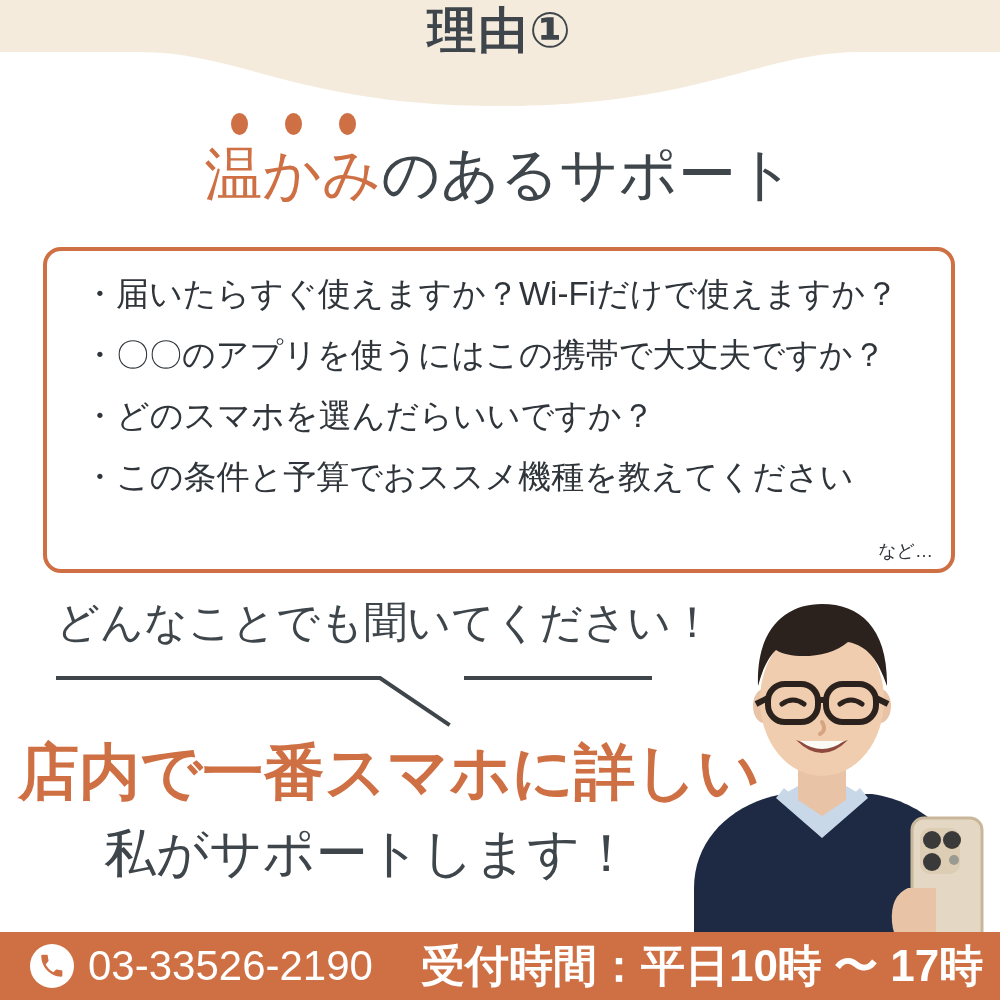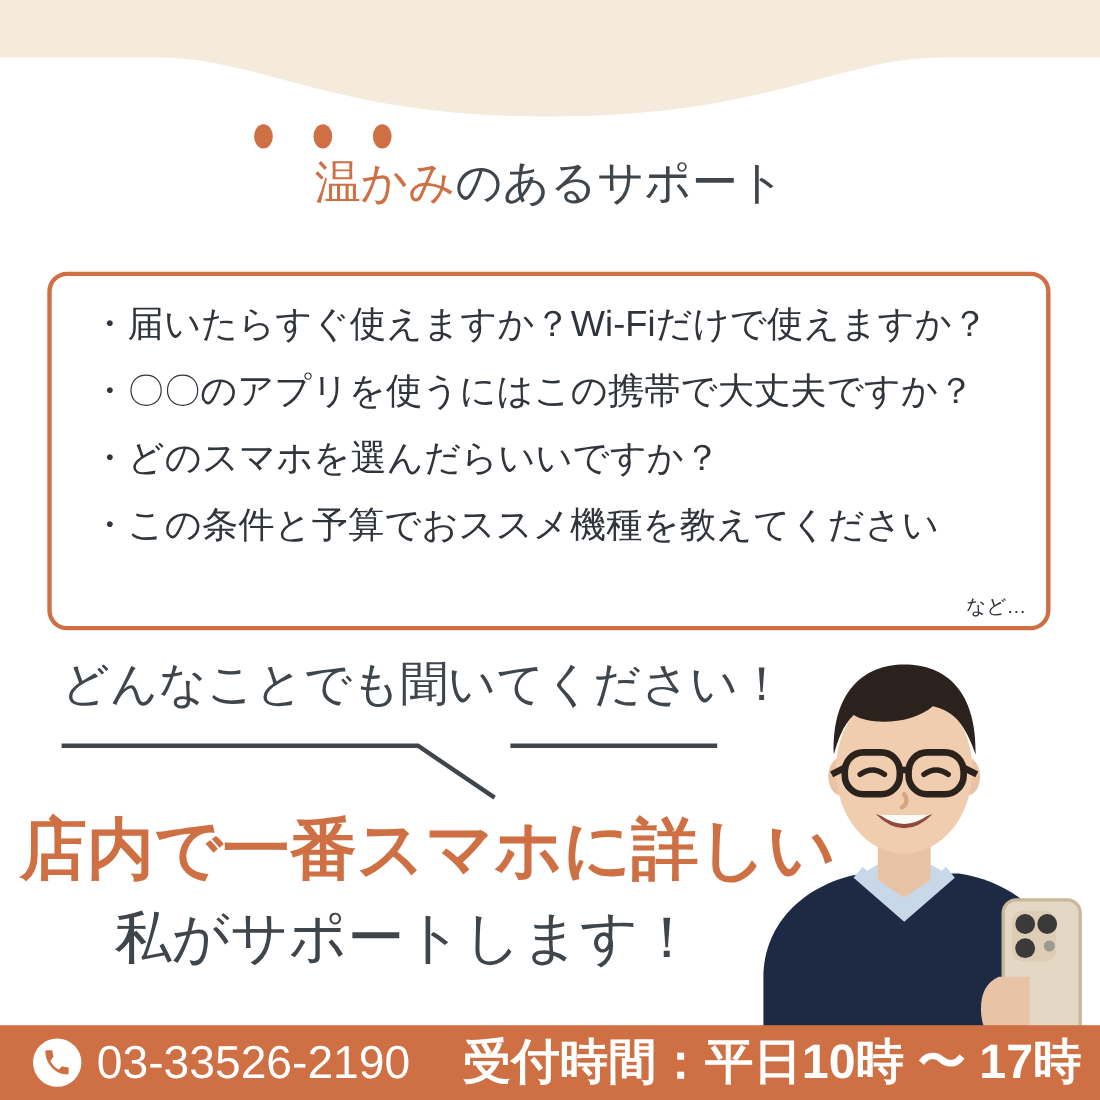--- a/index.html
+++ b/index.html
@@ -60,21 +60,21 @@
   .dot.d2 { left: 54px; }
   .dot.d3 { left: 108px; }
 
   
   .headline {
     position: absolute;
     left: 0;
     top: 142px;
     width: 1000px;
     text-align: center;
-    font-size: 42px;
+    font-size: 58px;
     line-height: 1.12;
     color: #3F464B;
     white-space: nowrap;
   }
   .headline .hl-accent { color: #CE7043; }
 
   
   .qbox {
     position: absolute;
     left: 43px;
@@ -204,20 +204,21 @@
 </style>
 </head>
 <body>
 
 <div id="poster">
 
   <div class="band-wrap">
     <svg width="1000" height="112" viewBox="0 0 1000 112" aria-hidden="true">
       <path d="M0,0 L1000,0 L1000,52 C1000,52 930,52 860,52 C760,52 700,106 500,106 C300,106 240,52 140,52 C70,52 0,52 0,52 Z" fill="#F4EBDD"></path>
     </svg>
+    <div class="reason-title">理由①</div>
   </div>
 
   <div class="dots">
     <span class="dot d1"></span>
     <span class="dot d2"></span>
     <span class="dot d3"></span>
   </div>
 
   <div class="headline">
     <span class="hl-accent">温かみ</span><span>のあるサポート</span>

